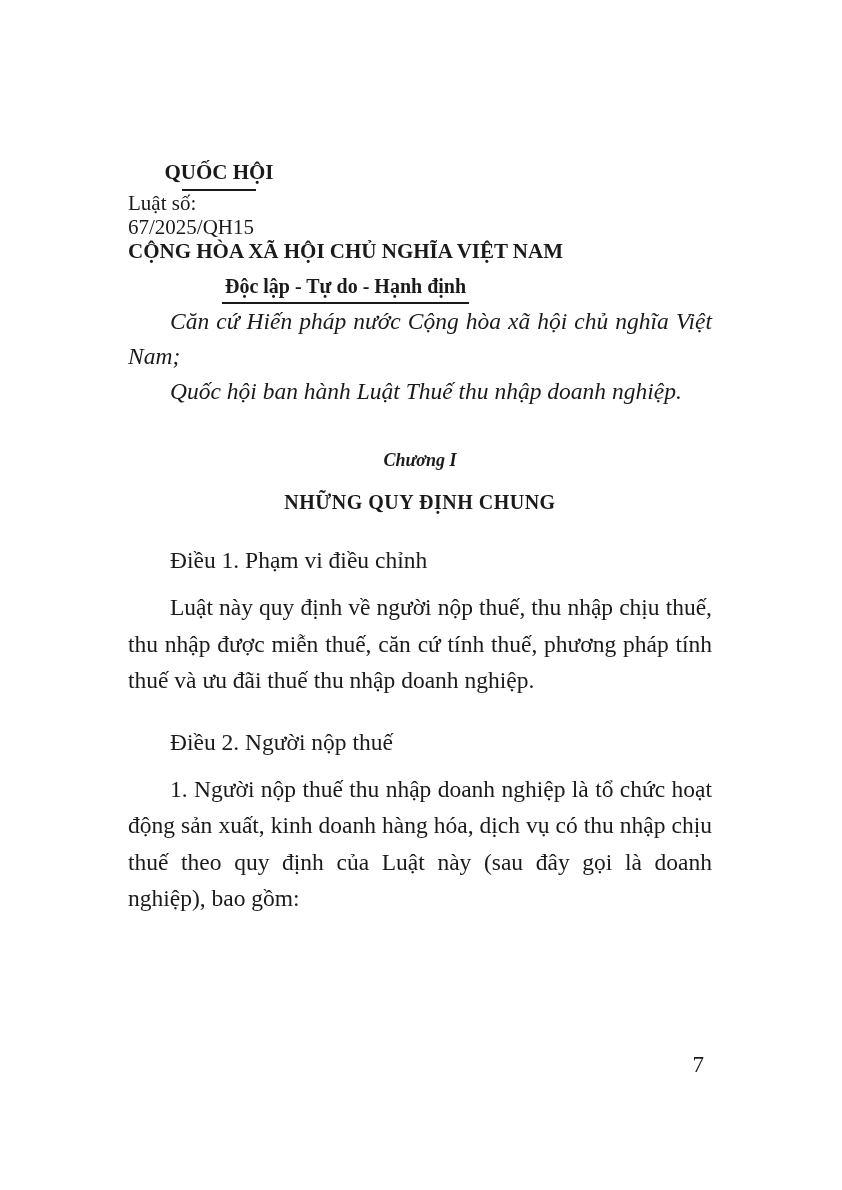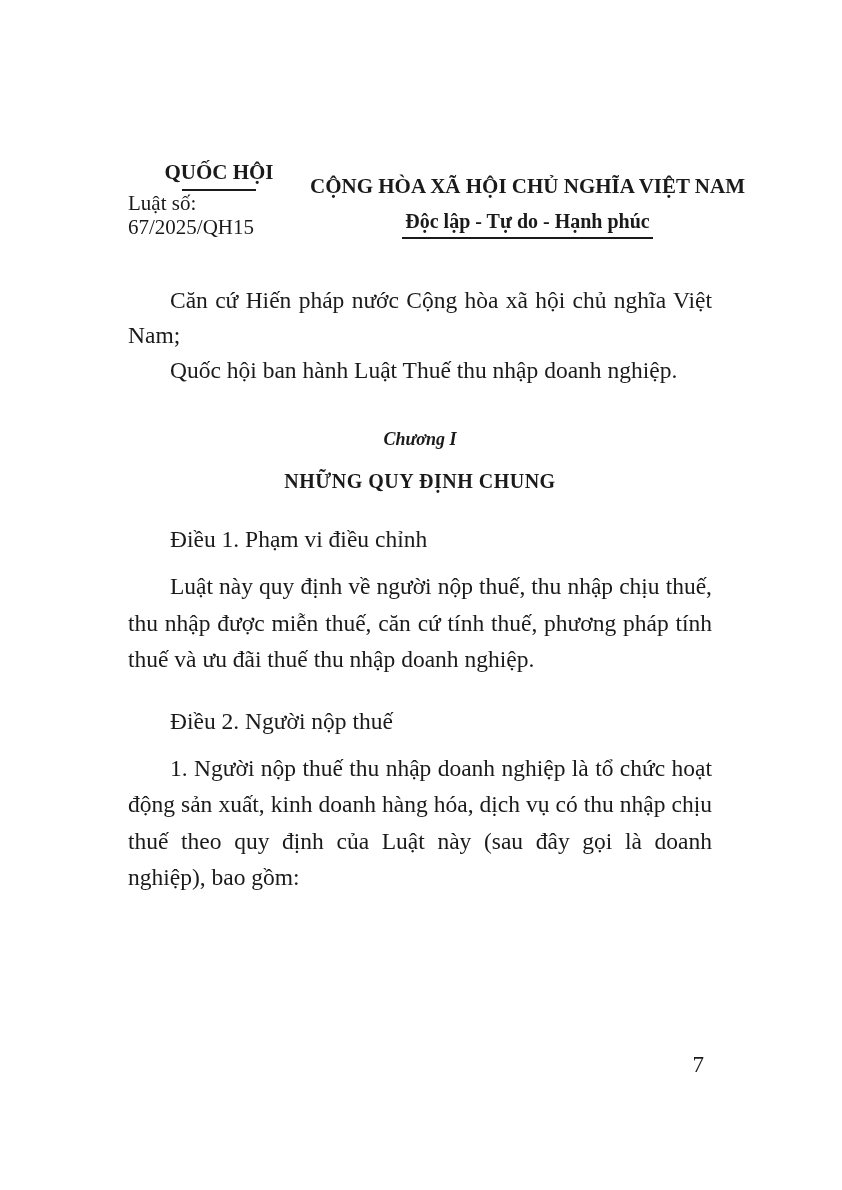--- a/index.html
+++ b/index.html
@@ -18,21 +18,22 @@
     position: relative;
     box-sizing: border-box;
     width: 842px;
     height: 1190px;
     padding: 160px 130px 0 128px;
   }
 
   
   .doc-header {
     display: flex;
-    align-items: flex-end;
+    align-items: flex-start;
+    flex-direction: column;
   }
   .header-left {
     width: 182px;
     text-align: center;
     flex-shrink: 0;
   }
   .header-right {
     flex: 1;
     text-align: center;
   }
@@ -74,21 +75,21 @@
     margin-top: 60px;
     text-align: center;
     font-weight: bold;
     font-size: 28px;
     line-height: 39px;
     letter-spacing: 0.5px;
   }
 
   
   .preamble {
-    margin-top: 44px;
+    font-style: italic;
     font-size: 23.5px;
     line-height: 35px;
   }
   .preamble p {
     margin: 0;
     text-indent: 42px;
     text-align: justify;
   }
 
   
@@ -140,21 +141,21 @@
 <div class="page">
 
   <header class="doc-header">
     <div class="header-left">
       <div class="org-name">QUỐC HỘI</div>
       <div class="org-underline"></div>
       <div class="law-number">Luật số: 67/2025/QH15</div>
     </div>
     <div class="header-right">
       <div class="republic-name">CỘNG HÒA XÃ HỘI CHỦ NGHĨA VIỆT NAM</div>
-      <div class="motto">Độc lập - Tự do - Hạnh phúc</div>
+      <div class="motto">Độc lập - Tự do - Hạnh định</div>
     </div>
   </header>
 
 
   <div class="preamble">
     <p>Căn cứ Hiến pháp nước Cộng hòa xã hội chủ nghĩa Việt Nam;</p>
     <p>Quốc hội ban hành Luật Thuế thu nhập doanh nghiệp.</p>
   </div>
 
   <div class="chapter">

